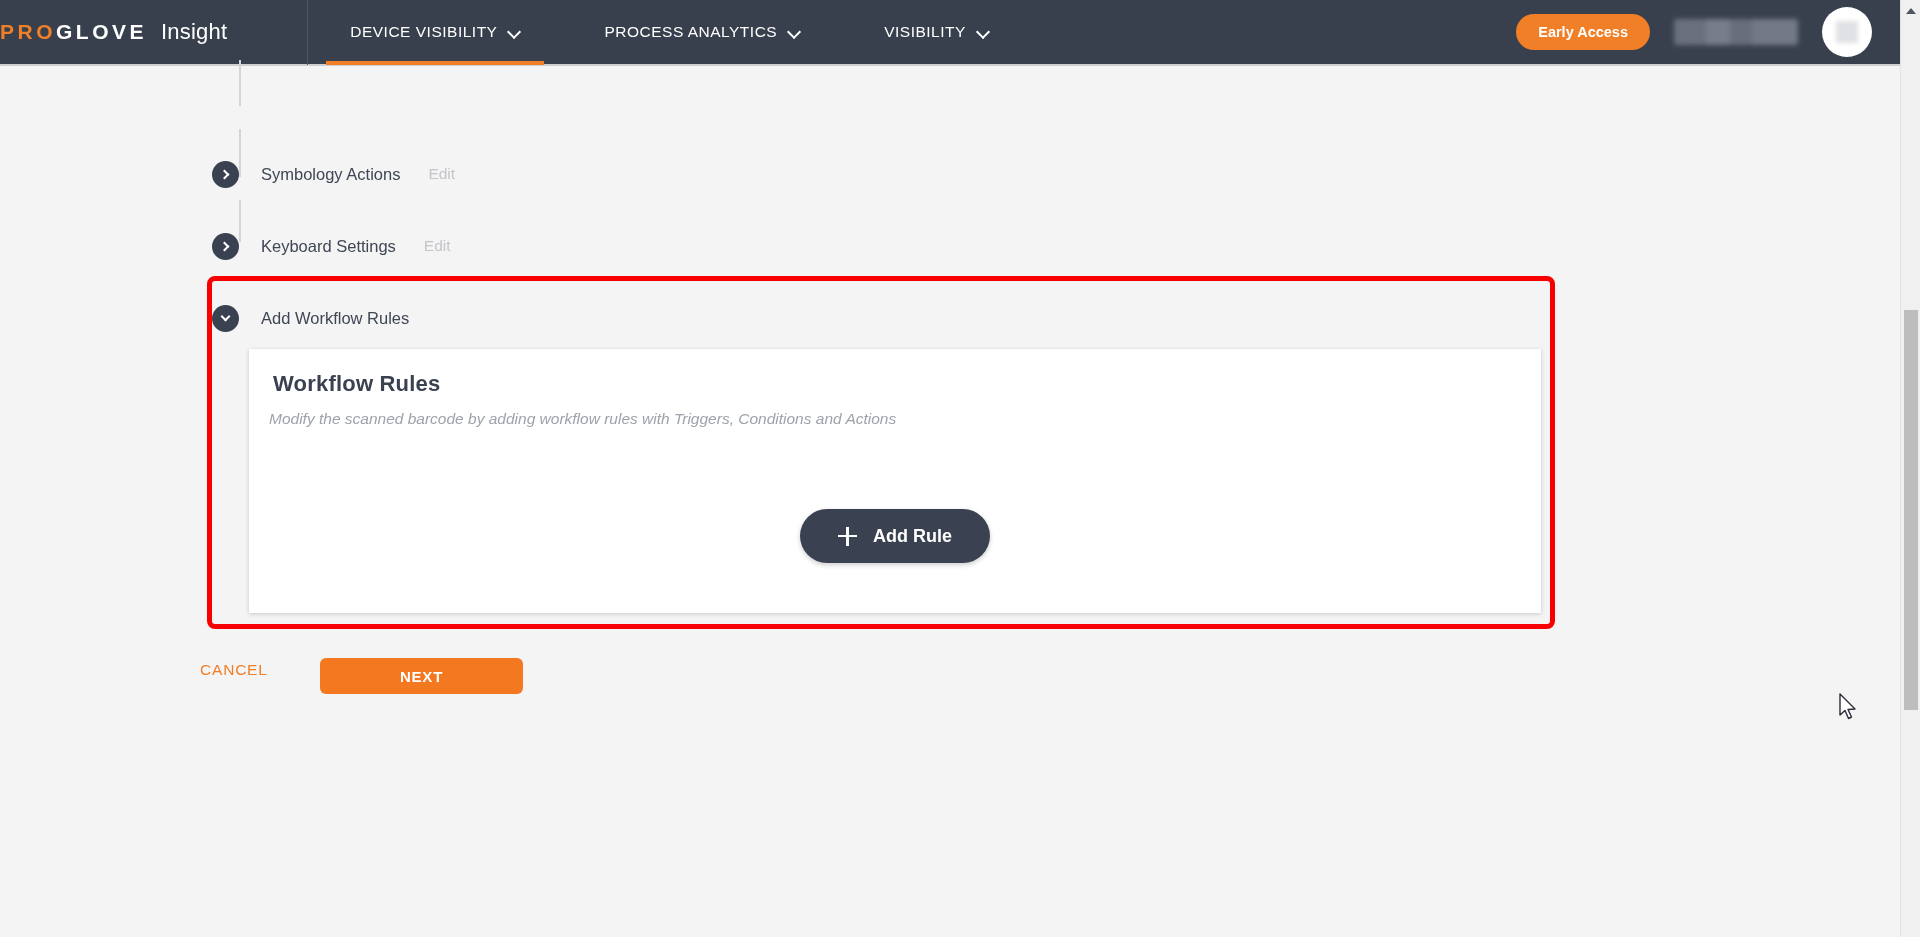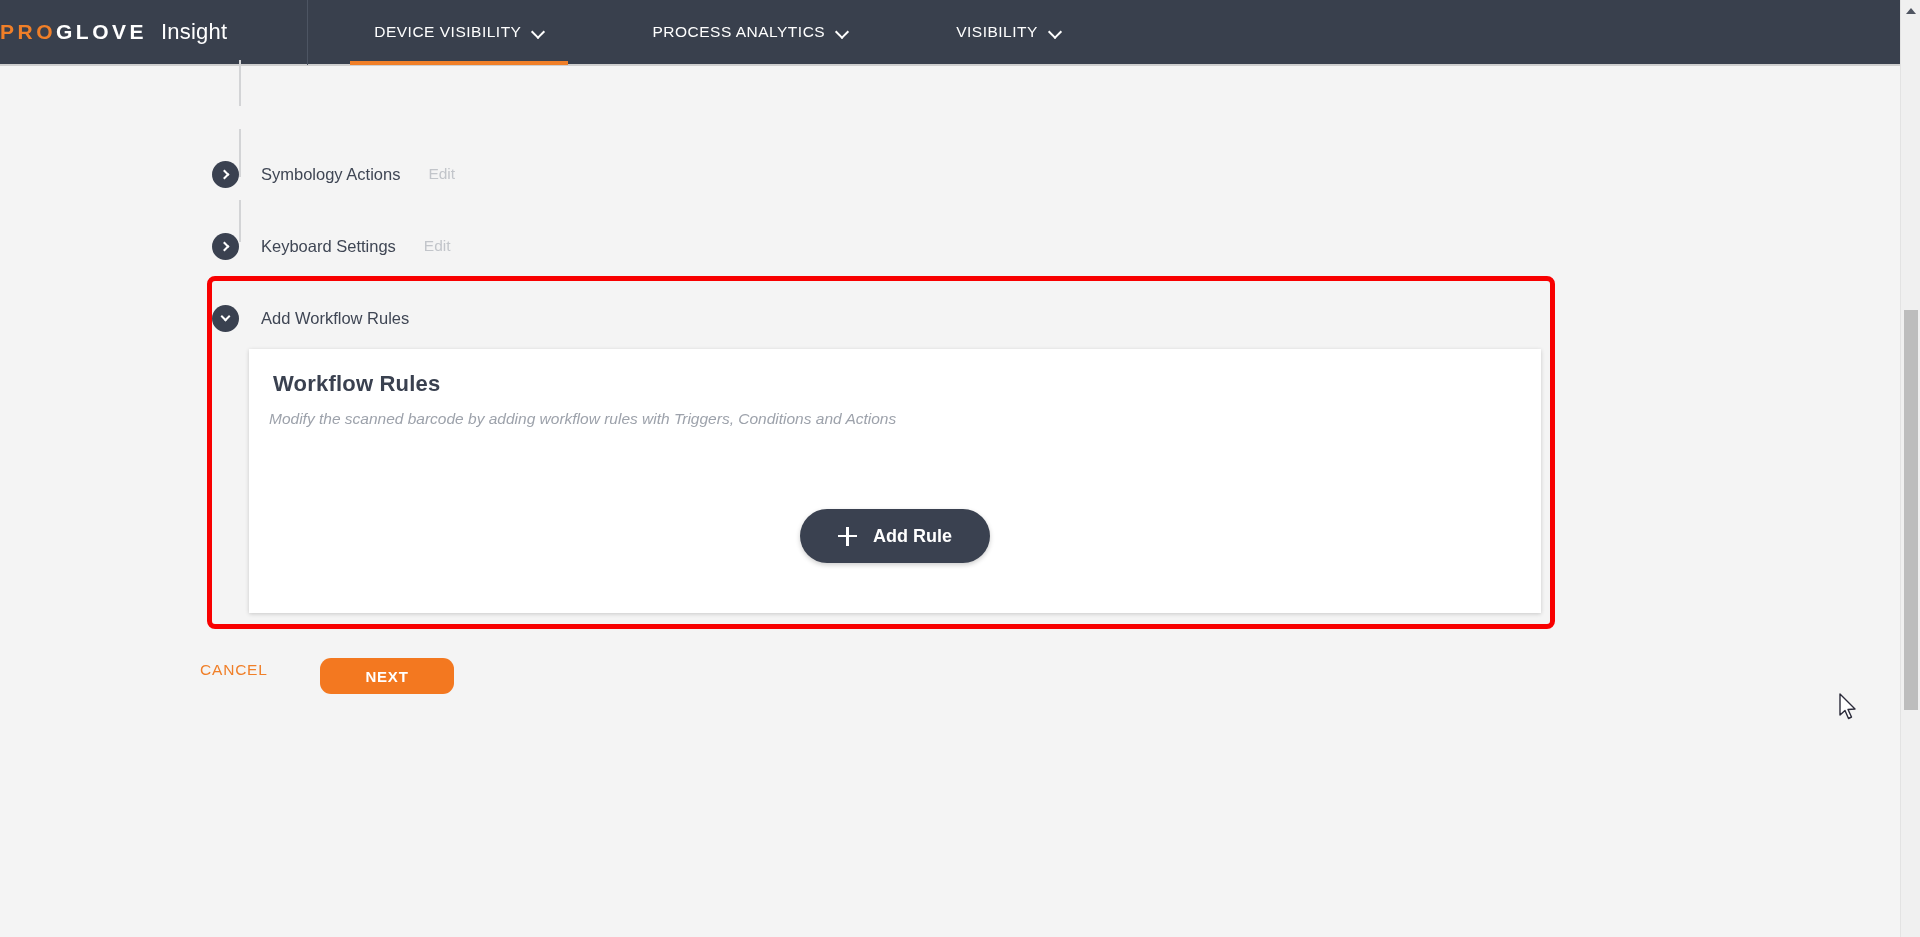--- a/index.html
+++ b/index.html
@@ -16,21 +16,21 @@
     width: 1900px; height: 66px;
     background: #39404d;
     display: flex; align-items: center;
     border-bottom: 2px solid #cfcfcf;
   }
   .brand { display: flex; align-items: baseline; }
   .brand-pro { color: #f07f28; font-size: 21px; font-weight: bold; letter-spacing: 3.5px; }
   .brand-glove { color: #ffffff; font-size: 21px; font-weight: bold; letter-spacing: 3.5px; }
   .brand-insight { color: #ffffff; font-size: 22px; font-weight: 400; margin-left: 14px; letter-spacing: .2px; }
 
-  .nav { display: flex; align-items: center; height: 100%; margin-left: 80px; gap: 24px; }
+  .nav { display: flex; align-items: center; height: 100%; margin-left: 80px; }
   .nav-sep { width: 1px; height: 66px; background: #4d5563; }
   .nav-item {
     position: relative; height: 66px;
     display: flex; align-items: center; gap: 11px;
     padding: 0 24px; margin: 0 18px;
     color: #ffffff; font-size: 15.5px; font-weight: 500;
     letter-spacing: .5px; cursor: pointer;
     font-family: "Liberation Sans", sans-serif;
   }
   .nav-item.active::after {
@@ -157,23 +157,23 @@
 
   
   .btn-cancel {
     position: absolute; left: 200px; top: 595px;
     background: none; border: none;
     color: #f07f28; font-size: 15.5px; font-weight: 500; letter-spacing: .8px;
     cursor: pointer; font-family: "Liberation Sans", sans-serif;
   }
   .btn-next {
     position: absolute; left: 320px; top: 592px;
-    width: 134px; height: 36px;
+    width: 203px; height: 36px;
     background: #f37820; color: #ffffff;
-    border: none; border-radius: 11px;
+    border: none; border-radius: 6px;
     font-size: 15px; font-weight: bold; letter-spacing: .8px;
     cursor: pointer; font-family: "Liberation Sans", sans-serif;
   }
 
   
   .footer {
     position: absolute; right: 140px; bottom: 172px;
     text-align: right; color: #6d737f; font-size: 13.5px; line-height: 1.5;
   }
   .footer a { color: #6d737f; text-decoration: none; cursor: pointer; }
@@ -202,20 +202,27 @@
     <div class="nav-item">
       <span>PROCESS ANALYTICS</span>
       <span class="chev"></span>
     </div>
     <div class="nav-item">
       <span>VISIBILITY</span>
       <span class="chev"></span>
     </div>
   </nav>
 
+  <div class="right-zone">
+    <button class="early-access">Early Access</button>
+    <div class="user-name"></div>
+    <div class="avatar">
+      <div class="avatar-inner"></div>
+    </div>
+  </div>
 </div>
 
 <div class="scrollbar">
   <div class="sb-arrow-up"></div>
   <div class="sb-thumb"></div>
 </div>
 
 <div class="page">
 
   <div class="vline" style="left:239px; top:-6px; height:46px;"></div>

